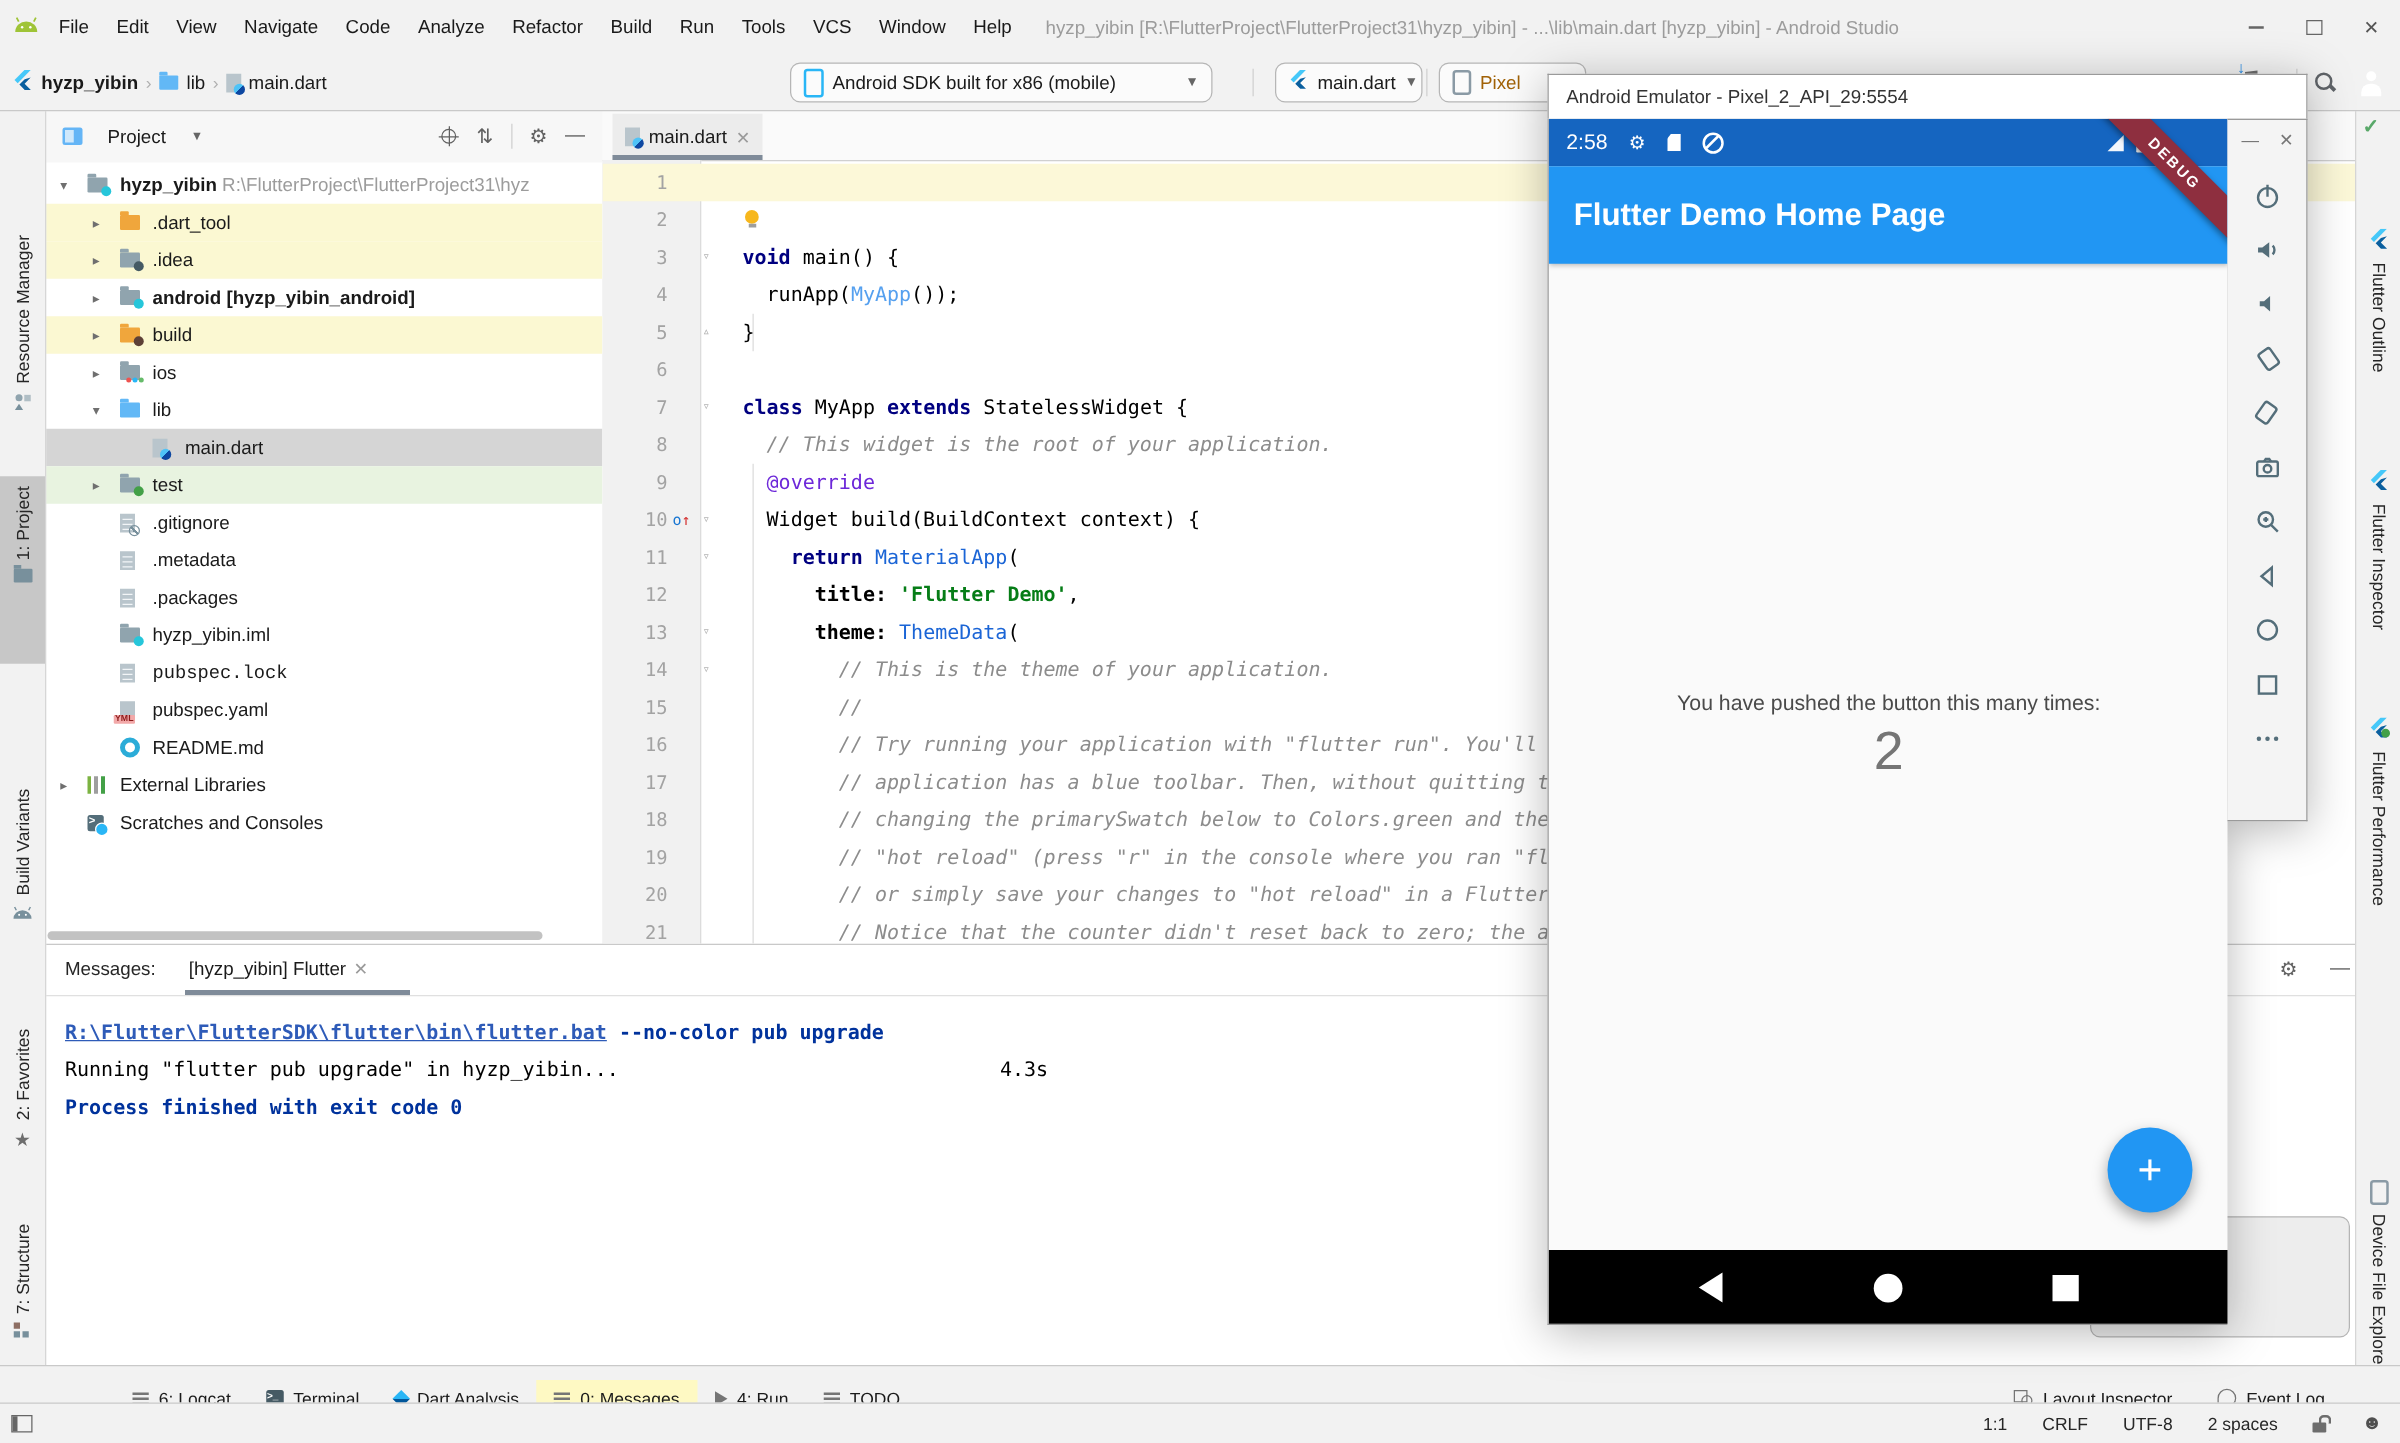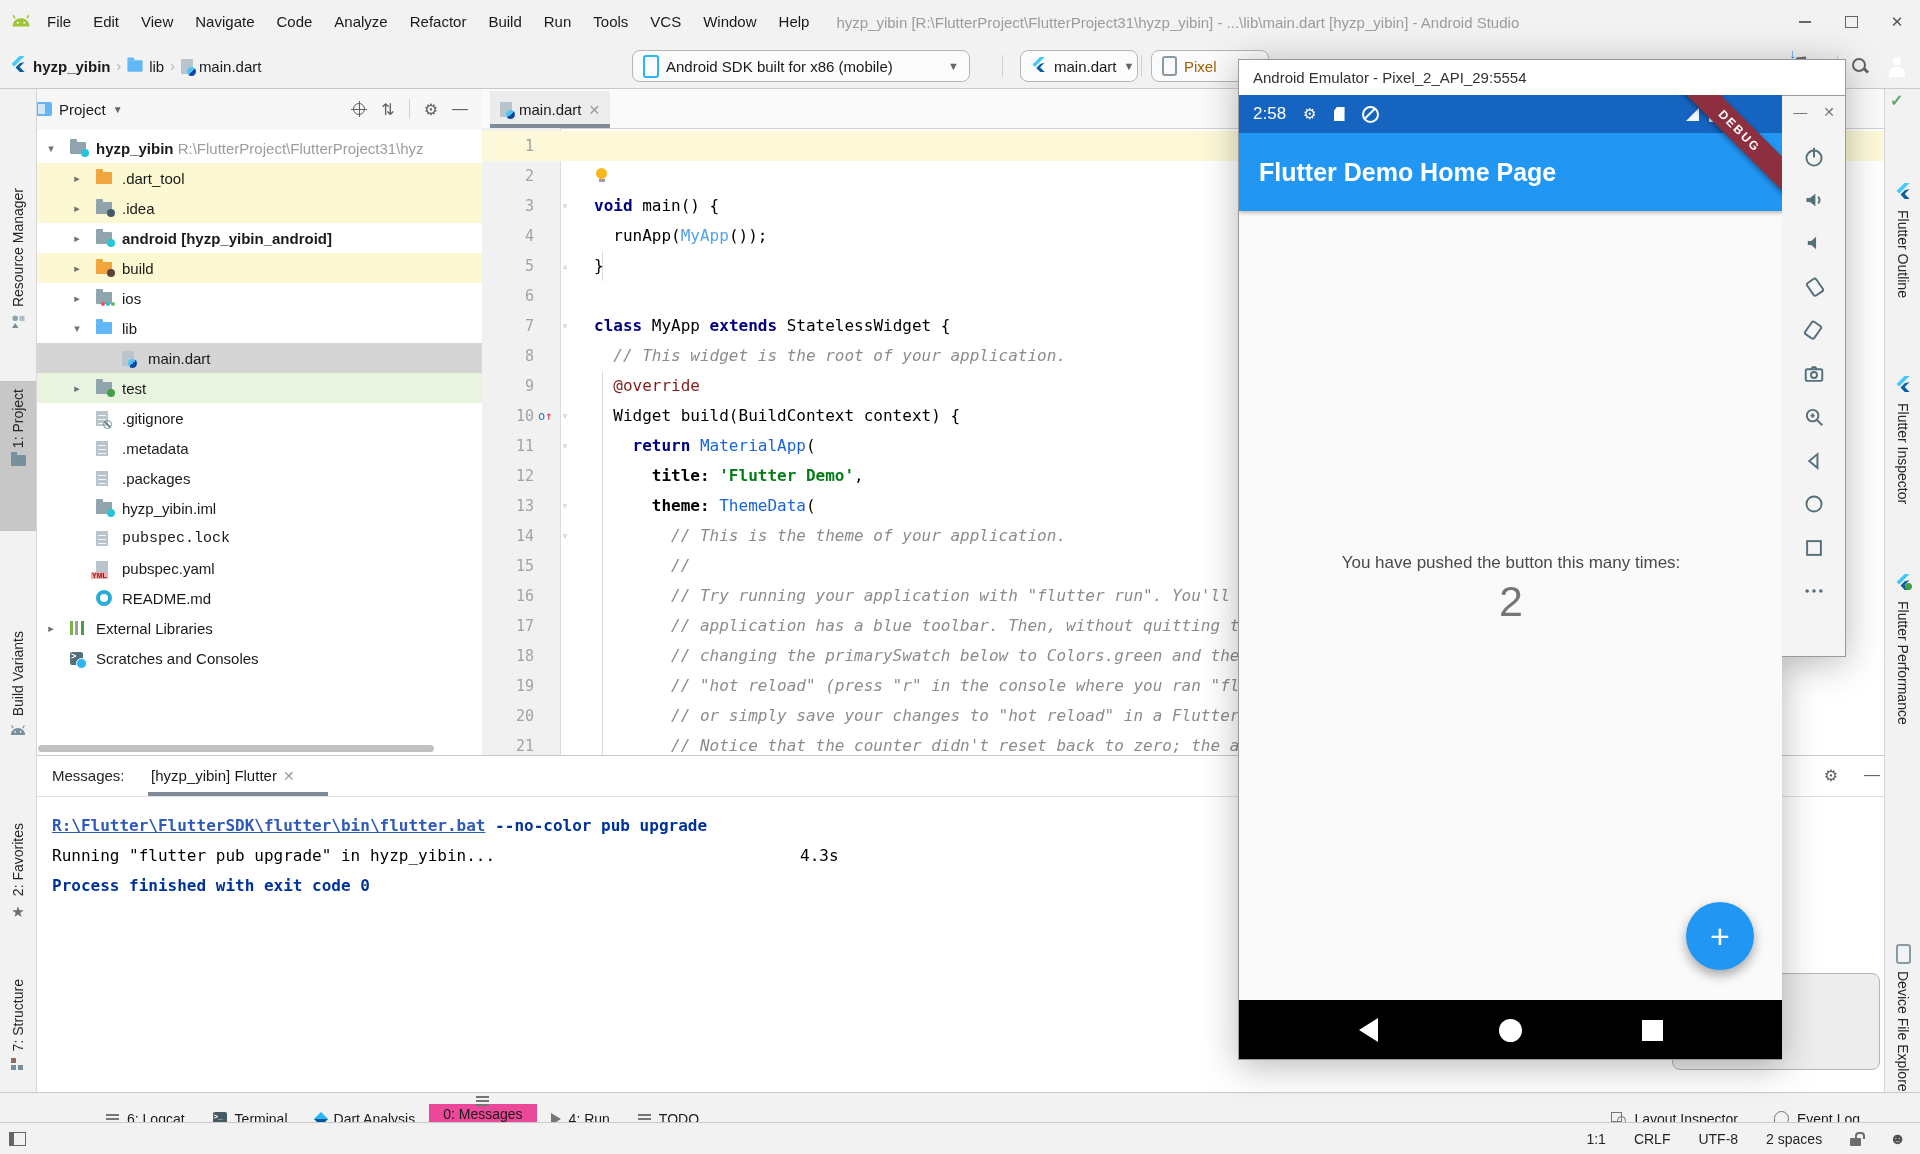--- a/index.html
+++ b/index.html
@@ -42,21 +42,21 @@
   .vtext-r{writing-mode:vertical-rl;white-space:nowrap;}
   
   .i-star{color:#6e6e6e;font-size:15px;}
   .i-structure{position:relative;width:14px;height:14px;}
   .i-structure::before{content:"";position:absolute;left:0;top:0;width:5px;height:5px;background:#8d6e63;}
   .i-structure::after{content:"";position:absolute;left:7px;top:7px;width:5px;height:5px;background:#78909c;box-shadow:-7px 0 0 #78909c;}
   .i-folder-gray-s{width:15px;height:11px;background:#78909c;border-radius:1px;position:relative;}
   .i-folder-gray-s::before{content:"";position:absolute;top:-3px;left:0;width:6px;height:3px;background:inherit;}
   
   #project-panel{position:absolute;left:36px;top:88px;width:446px;height:667px;background:#fff;border-right:1px solid #d6d6d6;z-index:1;}
-  #project-header{position:absolute;left:0;top:0;width:446px;height:42px;background:#f7f7f7;display:flex;align-items:center;font-size:15px;gap:7px;box-sizing:border-box;}
+  #project-header{position:absolute;left:0;top:0;width:446px;height:42px;background:#f7f7f7;display:flex;align-items:center;font-size:15px;gap:20px;padding-left:14px;box-sizing:border-box;}
   .i-project-pane{width:16px;height:14px;background:#64b5f6;border-radius:2px;position:relative;}
   .i-project-pane::before{content:"";position:absolute;left:2px;top:2px;width:7px;height:10px;background:#cfe8fb;}
   #ph-icons{margin-left:auto;display:flex;align-items:center;gap:14px;padding-right:14px;color:#616161;}
   .i-target{position:relative;width:16px;height:16px;}
   .i-target::before{content:"";position:absolute;left:2px;top:2px;width:10px;height:10px;border:1.5px solid #616161;border-radius:50%;}
   .i-target::after{content:"";position:absolute;left:7.5px;top:0;width:1.5px;height:16px;background:#616161;box-shadow:0 0 0 transparent;transform:none;}
   .i-target .h{position:absolute;left:0;top:7.5px;width:16px;height:1.5px;background:#616161;}
   .char-icon{font-size:16px;color:#616161;}
   .tree-row{position:absolute;left:0;width:446px;height:30px;display:flex;align-items:center;font-size:15px;white-space:nowrap;}
   .bg-yellow{background:#fbf8d2;}
@@ -103,21 +103,21 @@
   .code-line{position:absolute;left:0;width:1438px;height:30px;font-family:"DejaVu Sans Mono",monospace;font-size:16px;line-height:30px;white-space:pre;}
   .code-line.hl{background:#fcf8d8;}
   .ln{position:absolute;left:0;width:52px;text-align:right;color:#a3a3a3;font-size:15px;}
   .fold-mark{position:absolute;left:80px;color:#b3b3b3;font-size:10px;}
   .code-text{position:absolute;left:112px;}
   .c-kw{color:#000080;font-weight:bold;}
   .c-str{color:#067d17;font-weight:bold;}
   .c-cmt{color:#8c8c8c;font-style:italic;}
   .c-cls{color:#1b65d6;}
   .c-cls2{color:#55a0ef;}
-  .c-meta{color:#7f1d1d;text-align:center;}
+  .c-meta{color:#6d28d9;text-align:center;}
   .c-prop{color:#000;font-weight:bold;}
   .c-pl{color:#000;}
   .bulb{position:absolute;left:114px;top:7px;width:11px;height:11px;background:#f7b71d;border-radius:50%;}
   .bulb::after{content:"";position:absolute;left:2.5px;top:11px;width:6px;height:3px;background:#9e9e9e;}
   .ovr{position:absolute;left:56px;font-size:12px;color:#1976d2;}
   .ovr::after{content:"↑";color:#d32f2f;font-size:12px;}
   #insp-check{position:absolute;left:1890px;top:91px;color:#59a869;font-size:16px;font-weight:bold;z-index:12;}
   
   #messages{position:absolute;left:36px;top:755px;width:1884px;height:337px;background:#fff;border-top:1px solid #c9c9c9;z-index:1;}
   #msg-header{position:absolute;left:0;top:0;width:100%;height:40px;border-bottom:1px solid #e0e0e0;font-size:15px;}
@@ -129,21 +129,21 @@
   .msg-line{position:absolute;left:16px;font-family:"DejaVu Sans Mono",monospace;font-size:16px;line-height:28px;white-space:pre;}
   .m-link{color:#2e5bb8;text-decoration:underline;font-weight:bold;}
   .m-blue{color:#00329c;font-weight:bold;}
   .m-plain{color:#000;}
   .m-right{position:absolute;left:748px;color:#000;}
   
   #bottombar{position:absolute;left:0;top:1092px;width:1920px;height:30px;background:#f2f2f2;border-top:1px solid #c9c9c9;display:flex;align-items:center;z-index:3;font-size:14px;}
   #bb-left{display:flex;align-items:center;margin-left:92px;}
   #bb-right{display:flex;align-items:center;margin-left:auto;margin-right:46px;gap:8px;}
   .bb-item{display:flex;align-items:center;gap:8px;height:30px;padding:0 14px;margin-top:21px;}
-  .bb-item.sel{background:#ec4899;flex-direction:column;}
+  .bb-item.sel{background:#fef9c3;}
   .i-lines{width:13px;height:2px;background:#757575;box-shadow:0 4px 0 #757575,0 8px 0 #757575;margin-top:-8px;}
   .i-terminal{position:relative;width:14px;height:13px;background:#455a64;border-radius:2px;}
   .i-terminal::before{content:">_";position:absolute;left:1px;top:0px;color:#fff;font-size:8px;font-weight:bold;}
   .i-dart{width:10px;height:10px;transform:rotate(45deg);background:linear-gradient(135deg,#29b6f6 50%,#01579b 50%);}
   .i-play{width:0;height:0;border-left:10px solid #757575;border-top:6px solid transparent;border-bottom:6px solid transparent;}
   .i-li{position:relative;width:15px;height:13px;}
   .i-li::before{content:"";position:absolute;left:0;top:0;width:9px;height:8px;border:1.5px solid #757575;}
   .i-li::after{content:"";position:absolute;right:0;bottom:0;width:7px;height:7px;border:1.5px solid #757575;border-radius:50%;}
   .i-el{width:13px;height:13px;border:1.5px solid #757575;border-radius:50% 50% 50% 2px;}
   

